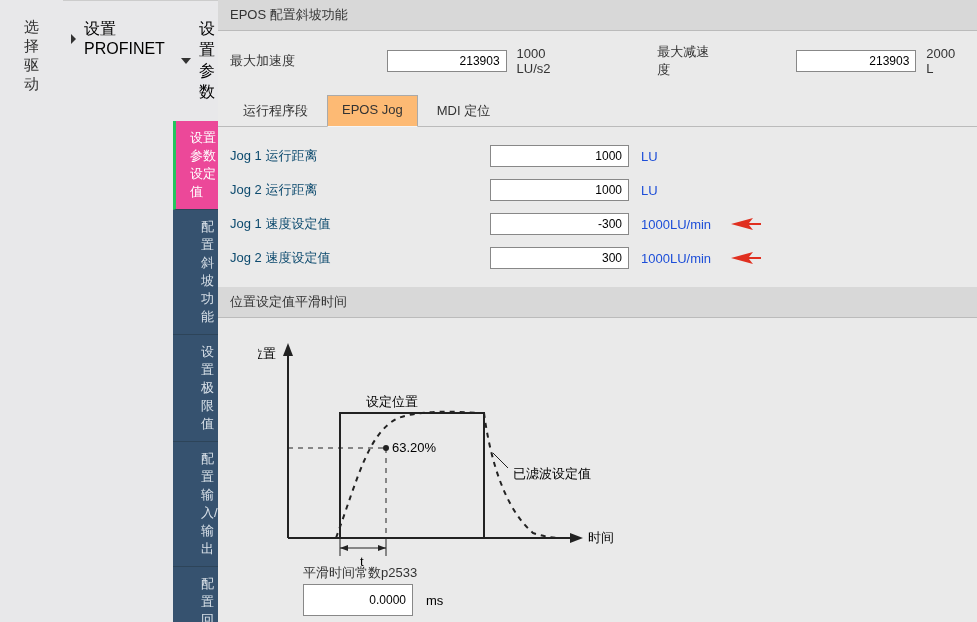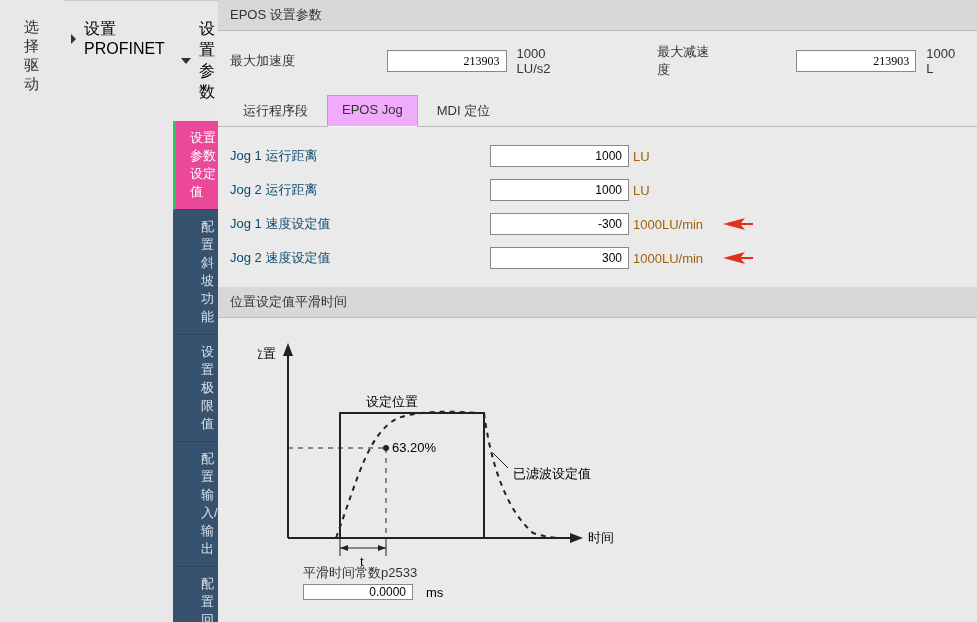--- a/index.html
+++ b/index.html
@@ -10,36 +10,36 @@
     .section-title { display: flex; align-items: center; padding: 18px 8px; font-size: 16px; color: #000000; cursor: pointer; }
     .section-title .caret { margin-right: 8px; width: 0; height: 0; border-left: 5px solid #333; border-top: 5px solid transparent; border-bottom: 5px solid transparent; }
     .section-title .caret.down { border-left: 5px solid transparent; border-right: 5px solid transparent; border-top: 6px solid #333; border-bottom: none; }
     .subitems { background: #36526f; }
     .subitem { padding: 8px 10px 8px 28px; color: #d8e0e8; font-size: 13px; cursor: pointer; border-bottom: 1px solid #2d4459; }
     .subitem.active { background: #ec4899; color: #fff; border-left: 3px solid #22c55e; padding-left: 14px; }
     .main { flex: 1; background: #eaeaea; overflow: hidden; }
     .panel-title { padding: 6px 12px; background: #d8d8d8; border-bottom: 1px solid #bbb; font-size: 13px; color: #333; }
     .param-row { display: flex; align-items: center; padding: 12px 12px; gap: 6px; }
     .param-label { width: 155px; color: #333; }
-    .param-input { width: 120px; height: 22px; border: 1px solid #888; background: #fff; text-align: right; padding: 2px 6px; font-size: 12px; font-family: Liberation Serif, serif; }
+    .param-input { width: 120px; height: 22px; border: 1px solid #888; background: #fff; text-align: right; padding: 2px 6px; font-size: 12px; }
     .param-unit { color: #333; margin-left: 4px; }
     .tabs { display: flex; padding: 4px 10px 0; gap: 4px; border-bottom: 1px solid #bbb; }
     .tab { padding: 6px 14px; color: #333; cursor: pointer; border: 1px solid transparent; border-bottom: none; font-size: 13px; }
-    .tab.active { background: #f0abfc; border-color: #aaa; border-bottom: 1px solid #f5f5f5; margin-bottom: -1px; }
+    .tab.active { background: #fdba74; border-color: #aaa; border-bottom: 1px solid #f5f5f5; margin-bottom: -1px; }
     .jog-section { padding: 12px; }
     .jog-row { display: flex; align-items: center; padding: 6px 0; }
     .jog-label { width: 260px; color: #0c4a6e; }
     .jog-input { width: 139px; height: 22px; border: 1px solid #888; background: #fff; text-align: right; padding: 2px 6px; font-size: 12px; }
-    .jog-unit { margin-left: 4px; color: #a16207; }
+    .jog-unit { margin-left: 12px; color: #1d4ed8; }
     .arrow { margin-left: 20px; }
     .chart-area { padding: 20px 40px; position: relative; }
     .chart-svg { display: block; }
     .smooth-row { display: flex; align-items: center; margin-left: 45px; margin-top: -4px; }
     .smooth-label { font-size: 13px; color: #333; margin-bottom: 2px; }
-    .smooth-input { width: 110px; height: 16px; border: 1px solid #888; background: #fff; text-align: right; padding: 2px 6px; font-size: 12px; }
+    .smooth-input { width: 110px; height: 32px; border: 1px solid #888; background: #fff; text-align: right; padding: 2px 6px; font-size: 12px; }
   </style>
 </head>
 <body>
 
 <div class="sidebar">
   <div class="sidebar-header">选择驱动</div>
 
   <div class="sidebar-section">
     <div class="section-title">
       <span class="caret"></span>
@@ -65,28 +65,28 @@
 
   <div class="sidebar-section">
     <div class="section-title">
       <span class="caret"></span>
       <span>诊断</span>
     </div>
   </div>
 </div>
 
 <div class="main">
-  <div class="panel-title">EPOS 设置参数</div>
+  <div class="panel-title">EPOS 配置斜坡功能</div>
   <div class="param-row">
     <span class="param-label">最大加速度</span>
     <input class="param-input" value="213903" style="">
     <span class="param-unit">1000 LU/s2</span>
     <span class="param-label" style="width:auto;margin-left:70px">最大减速度</span>
     <input class="param-input" style="margin-left: 70px;" value="213903">
-    <span class="param-unit">1000 L</span>
+    <span class="param-unit">2000 L</span>
   </div>
 
   <div class="tabs">
     <div class="tab">运行程序段</div>
     <div class="tab active">EPOS Jog</div>
     <div class="tab">MDI 定位</div>
   </div>
 
   <div class="jog-section">
     <div class="jog-row">

